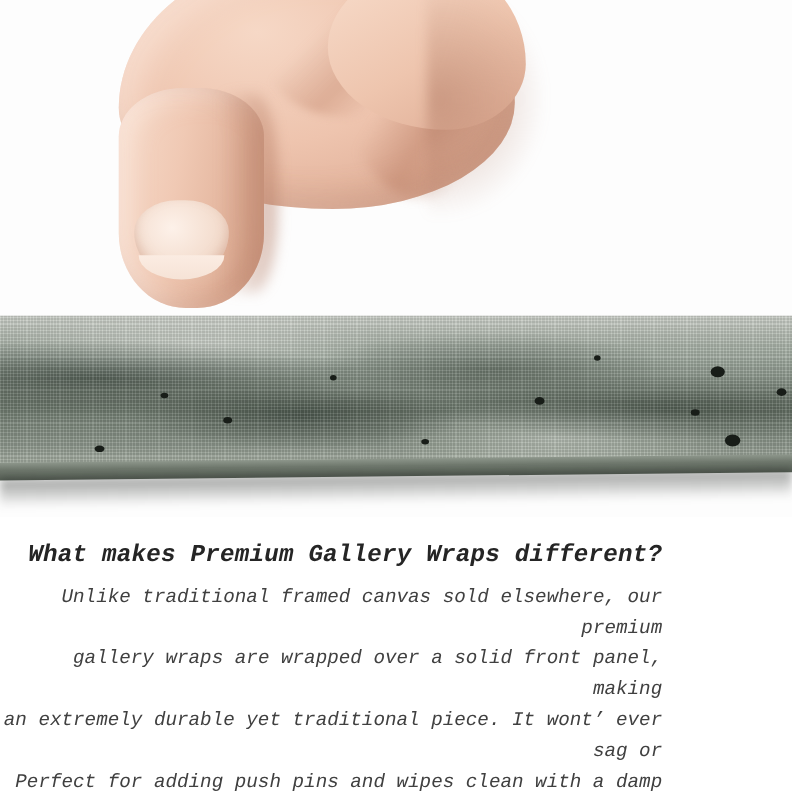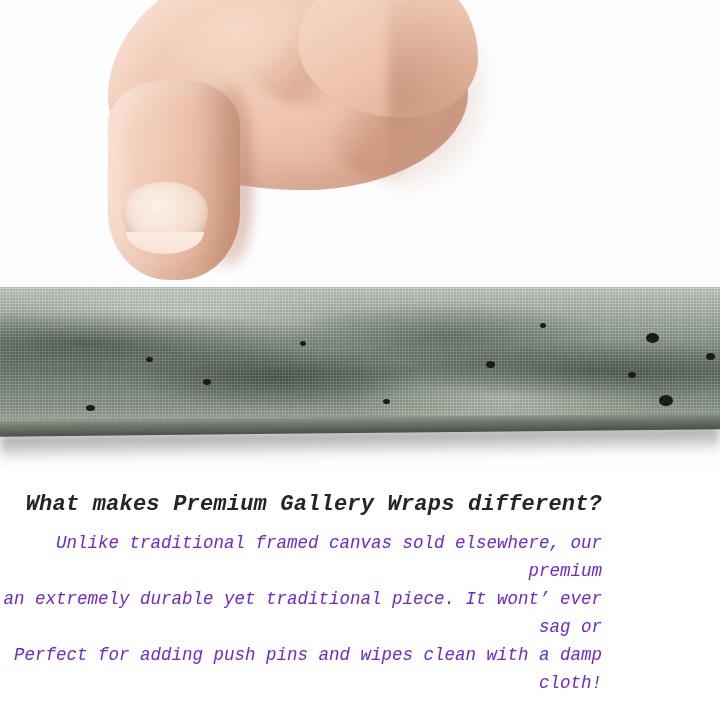--- a/index.html
+++ b/index.html
@@ -198,21 +198,21 @@
   .headline {
     font-size: 22px;
     font-weight: 700;
     letter-spacing: 0.2px;
     margin: 0 0 12px 0;
     color: #252525;
   }
   .body-line {
     font-size: 17.5px;
     line-height: 28px;
-    color: #6d28d9;
+    color: #404040;
   }
 </style>
 </head>
 <body>
 
 <div class="page">
 
   <div class="photo-area">
 
     <div class="hand">
@@ -244,17 +244,18 @@
       <div class="slab-speck" style="left:706px;top:66px;width:9px;height:7px;"></div>
 
       <div class="slab-bottom-edge"></div>
       <div class="slab-drop-shadow"></div>
     </div>
   </div>
 
   <div class="copy">
     <div class="headline">What makes Premium Gallery Wraps different?</div>
     <div class="body-line">Unlike traditional framed canvas sold elsewhere, our premium</div>
+    <div class="body-line">gallery wraps are wrapped over a solid front panel, making</div>
     <div class="body-line">an extremely durable yet traditional piece. It wont’ ever sag or</div>
     <div class="body-line">Perfect for adding push pins and wipes clean with a damp cloth!</div>
   </div>
 
 </div>
 
 </body></html>

